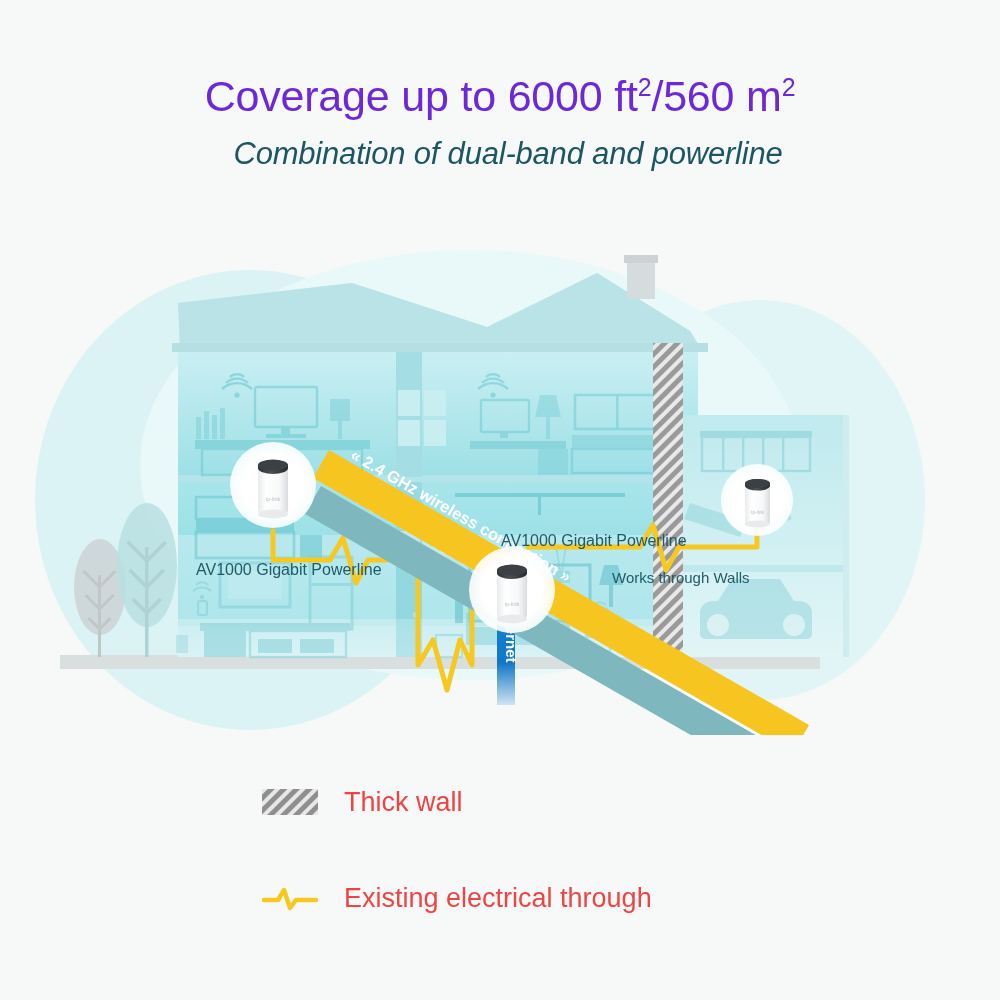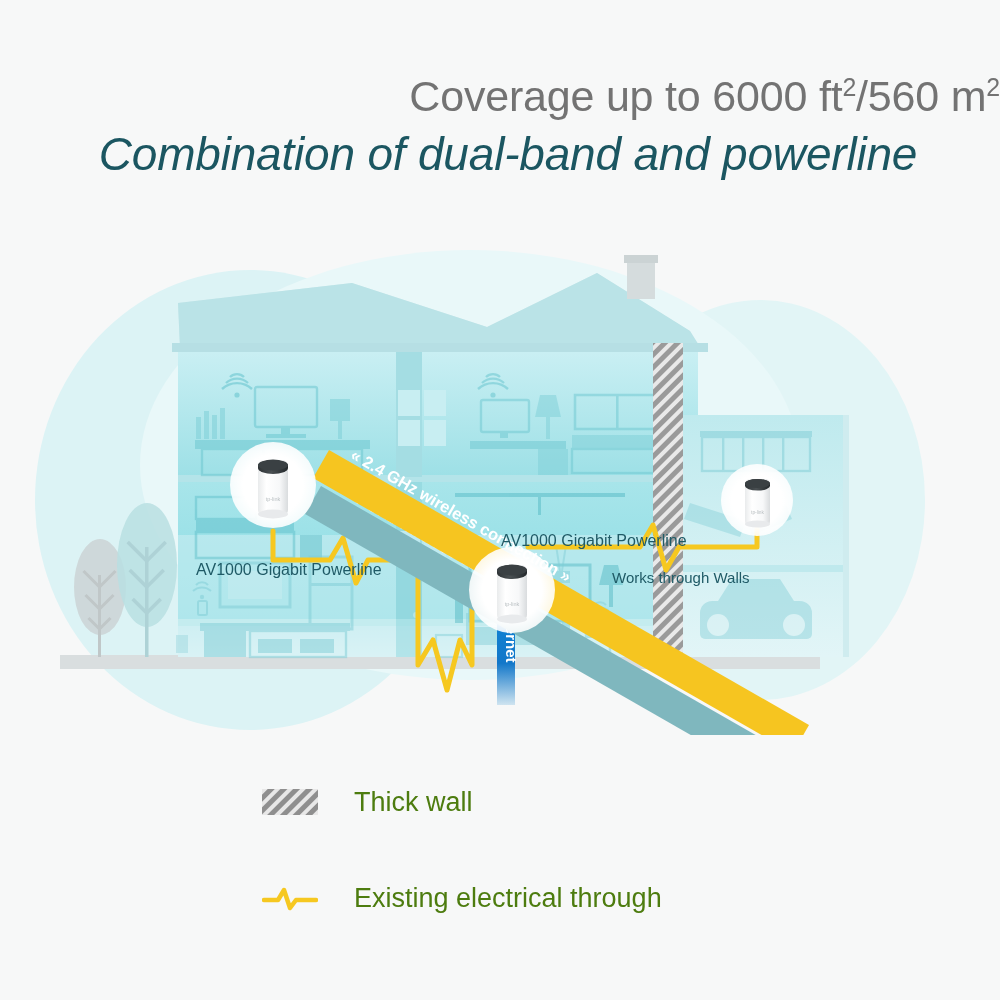--- a/index.html
+++ b/index.html
@@ -8,39 +8,39 @@
     background:#f7f8f8;
     font-family:"Liberation Sans", sans-serif;
     overflow:hidden;
     position:relative;
   }
   #root{position:absolute;inset:0;}
 
   
   .header{position:absolute;left:0;right:0;top:70px;text-align:center;}
   .title{
-    font-size:43px;line-height:52px;color:#737373;font-weight:400;
-    letter-spacing:-0.2px;white-space:nowrap;text-align:right;
+    font-size:43px;line-height:52px;color:#6d28d9;font-weight:400;
+    letter-spacing:-0.2px;white-space:nowrap;
   }
   .title sup{font-size:0.58em;vertical-align:super;line-height:0;}
   .subtitle{
-    font-size:46px;line-height:52px;color:#1b5661;font-weight:400;
+    font-size:31px;line-height:52px;color:#1b5661;font-weight:400;
     font-style:italic;letter-spacing:-0.2px;white-space:nowrap;margin-top:6px;padding-left:16px;
   }
 
   
   .stage{position:absolute;left:0;top:235px;width:1000px;height:500px;}
   .stage svg{display:block;}
 
   
   .legend{position:absolute;left:262px;top:778px;width:600px;}
   .legend-row{display:flex;align-items:center;height:48px;}
   .legend-row + .legend-row{margin-top:48px;}
   .legend-swatch{width:56px;margin-right:26px;display:flex;align-items:center;justify-content:center;}
-  .legend-label{font-size:27px;color:#4d7c0f;line-height:30px;margin-left:10px;}
+  .legend-label{font-size:27px;color:#ef4444;line-height:30px;}
 </style>
 </head>
 <body>
 
 <div id="root">
 
   <div class="header">
     <div class="title">
       <span>Coverage up to 6000 ft</span><sup>2</sup><span>/560 m</span><sup>2</sup>
     </div>

